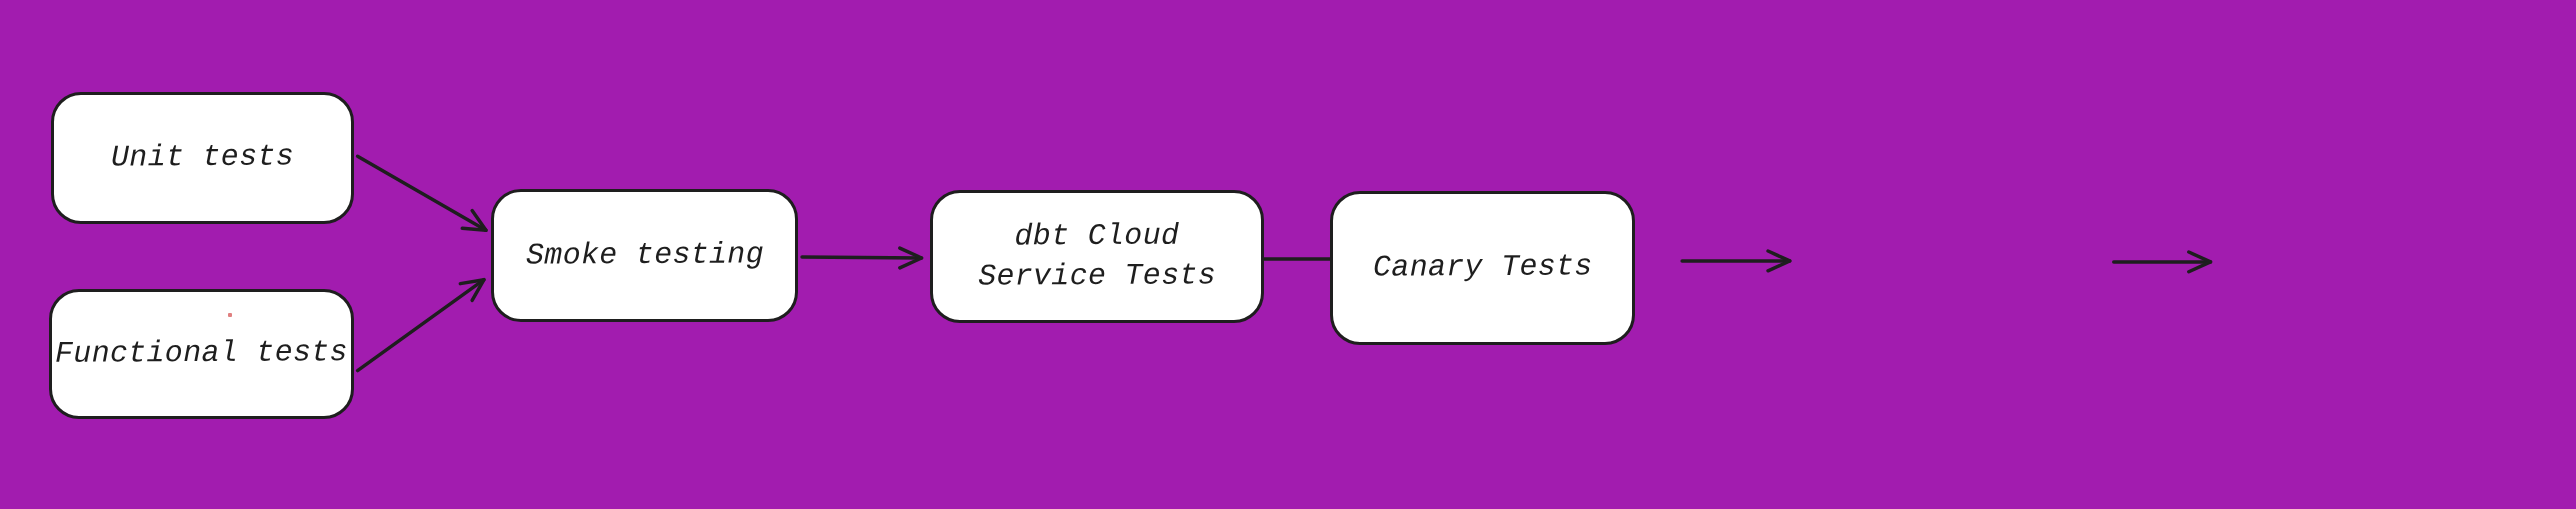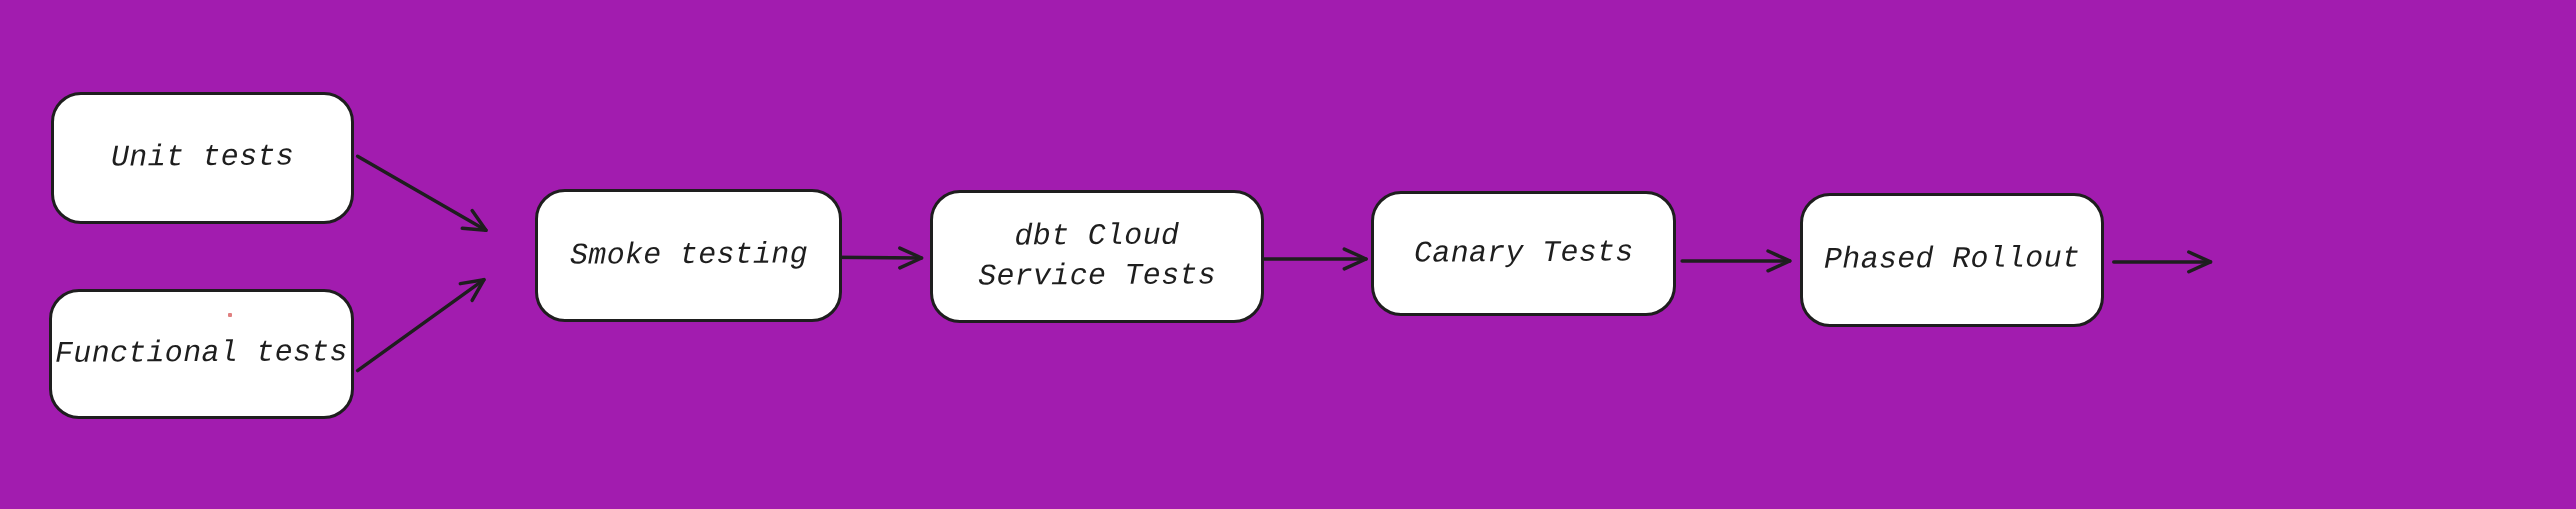--- a/index.html
+++ b/index.html
@@ -93,34 +93,31 @@
   </svg>
 
   <div class="node" style="left:51px; top:92px; width:303px; height:132px;">
     <span class="node-label">Unit tests</span>
   </div>
 
   <div class="node" style="left:49px; top:289px; width:305px; height:130px;">
     <span class="node-label">Functional tests</span>
   </div>
 
-  <div class="node" style="left:491px; top:189px; width:307px; height:133px;margin-left:44px;">
+  <div class="node" style="left:491px; top:189px; width:307px; height:133px;">
     <span class="node-label">Smoke testing</span>
   </div>
 
   <div class="node" style="left:930px; top:190px; width:334px; height:133px;">
     <span class="node-label">dbt Cloud
 Service Tests</span>
   </div>
 
-  <div class="node" style="left:1371px; top:191px; width:305px; height:125px;">
+  <div class="node" style="left:1330px; top:191px; width:305px; height:154px;">
     <span class="node-label">Canary Tests</span>
   </div>
 
-  <div class="node" style="left:1800px; top:193px; width:304px; height:134px;">
-    <span class="node-label">Phased Rollout</span>
-  </div>
 
 
   <div class="artifact-dot"></div>
 
 </div>
 
 
 </body></html>

